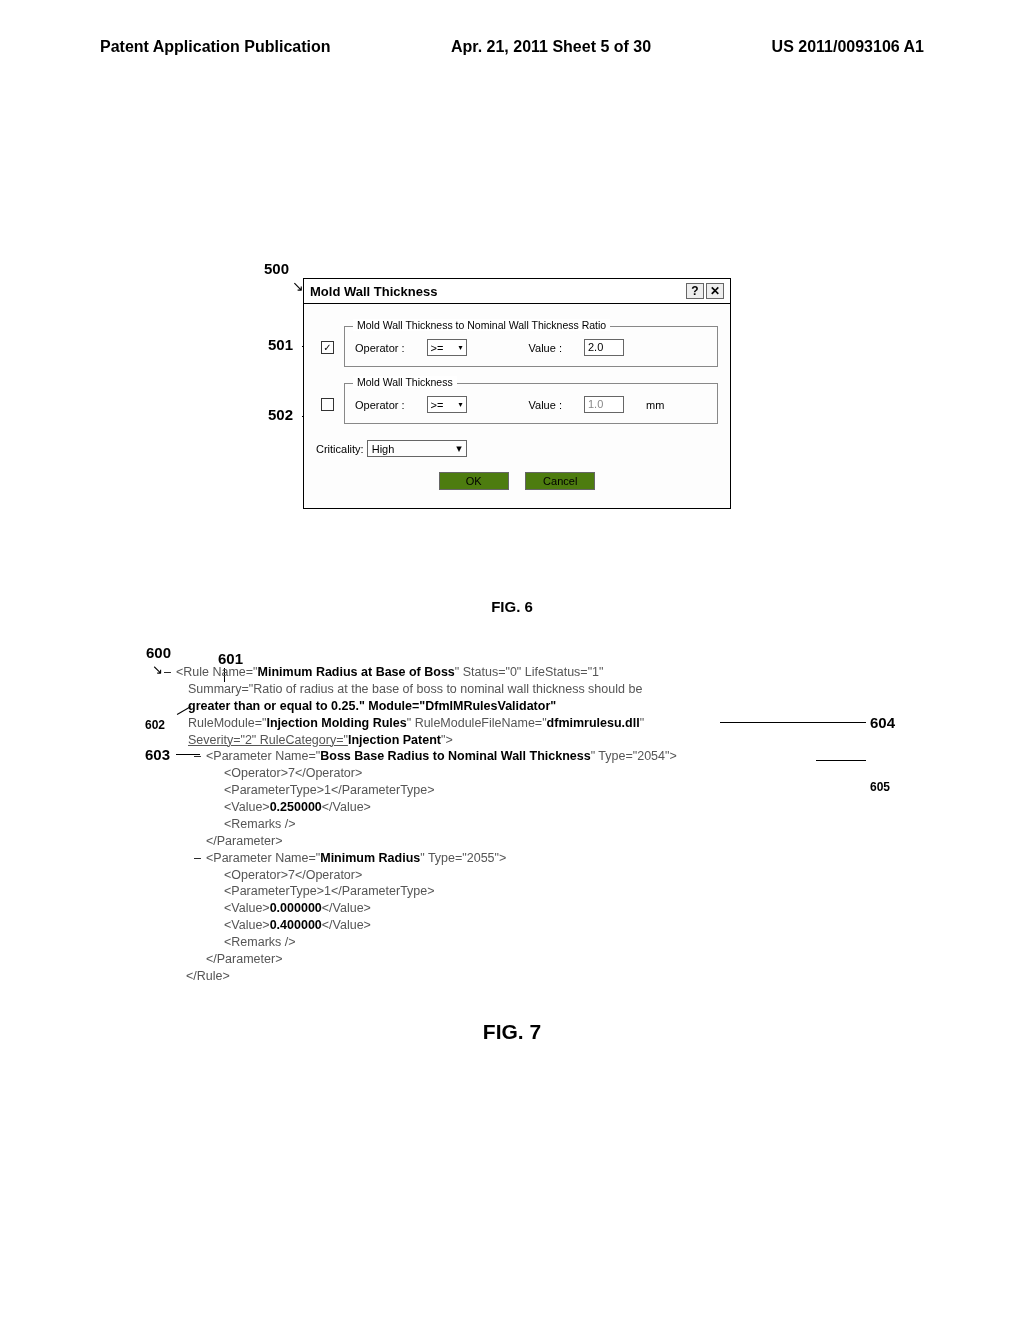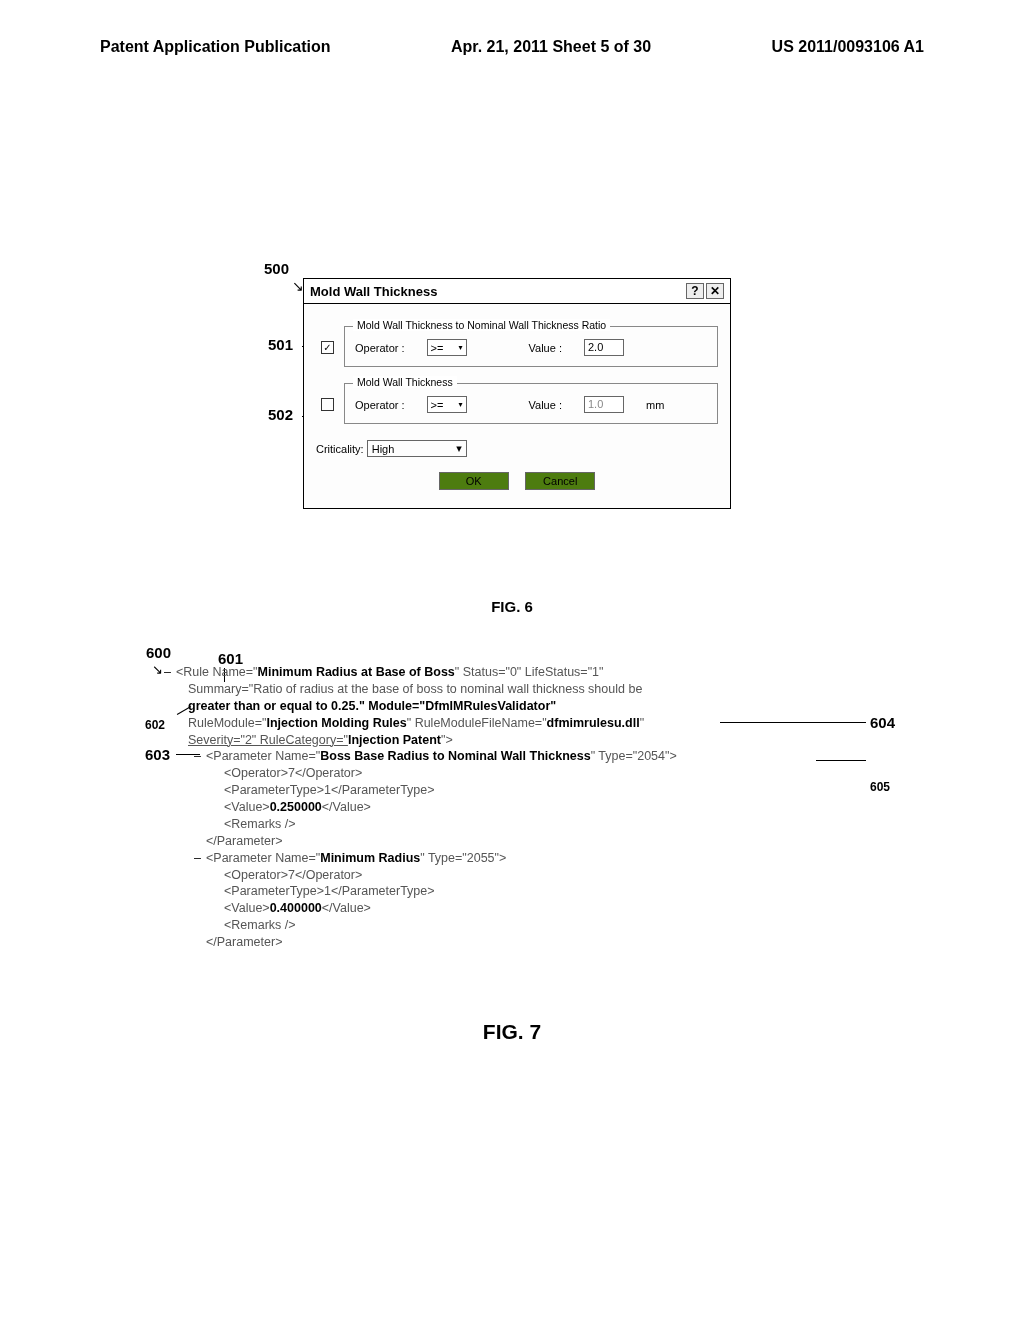--- a/index.html
+++ b/index.html
@@ -236,18 +236,20 @@
   <span class="ind1" style="padding-left:42px"><span class="t underline">Severity="2" RuleCategory="</span><span class="b">Injection Patent</span><span class="t">"&gt;</span></span>
   <span class="ind2"><span class="dash">–</span><span class="t">&lt;Parameter Name="</span><span class="b">Boss Base Radius to Nominal Wall Thickness</span><span class="t">" Type="2054"&gt;</span></span>
   <span class="ind3"><span class="t">&lt;Operator&gt;7&lt;/Operator&gt;</span></span>
   <span class="ind3"><span class="t">&lt;ParameterType&gt;1&lt;/ParameterType&gt;</span></span>
   <span class="ind3"><span class="t">&lt;Value&gt;</span><span class="b">0.250000</span><span class="t">&lt;/Value&gt;</span></span>
   <span class="ind3"><span class="t">&lt;Remarks /&gt;</span></span>
   <span class="ind2" style="padding-left:60px"><span class="t">&lt;/Parameter&gt;</span></span>
   <span class="ind2"><span class="dash">–</span><span class="t">&lt;Parameter Name="</span><span class="b">Minimum Radius</span><span class="t">" Type="2055"&gt;</span></span>
   <span class="ind3"><span class="t">&lt;Operator&gt;7&lt;/Operator&gt;</span></span>
   <span class="ind3"><span class="t">&lt;ParameterType&gt;1&lt;/ParameterType&gt;</span></span>
+  <span class="ind3"><span class="t">&lt;Value&gt;</span><span class="b">0.000000</span><span class="t">&lt;/Value&gt;</span></span>
   <span class="ind3"><span class="t">&lt;Value&gt;</span><span class="b">0.400000</span><span class="t">&lt;/Value&gt;</span></span>
   <span class="ind3"><span class="t">&lt;Remarks /&gt;</span></span>
   <span class="ind2" style="padding-left:60px"><span class="t">&lt;/Parameter&gt;</span></span>
+  <span class="ind1" style="padding-left:40px"><span class="t">&lt;/Rule&gt;</span></span>
 </div>
 
 <div class="fig7">FIG. 7</div>
 
 </body></html>

